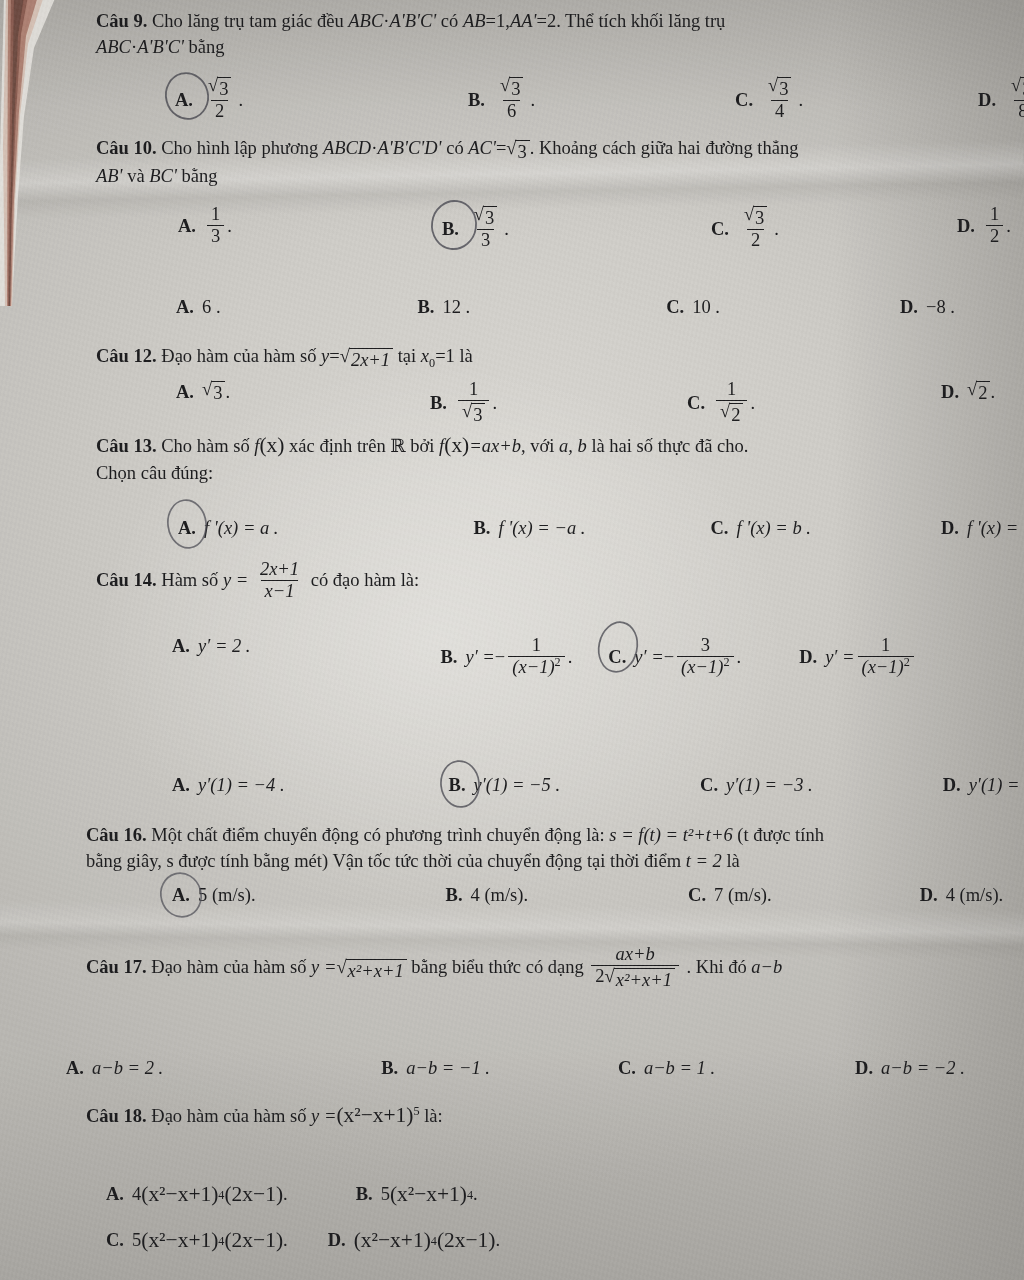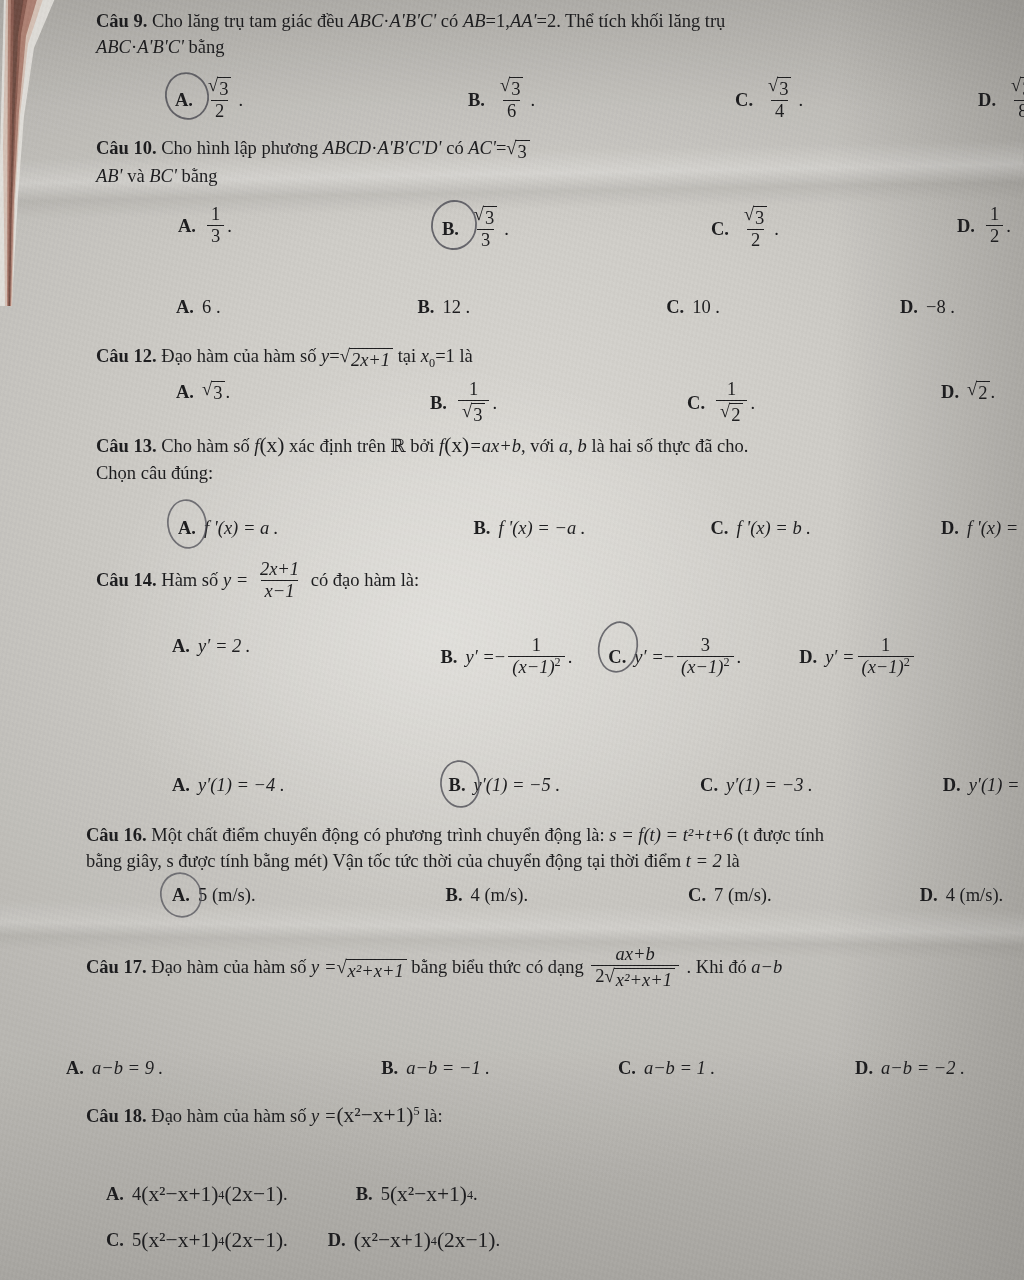--- a/index.html
+++ b/index.html
@@ -218,21 +218,21 @@
 
       </div>
     </div>
 
     <div class="q" style="top:135px">
       <div class="qtext">
         <span class="qnum">Câu 10.</span>
         <span>Cho hình lập phương </span><span class="mi">ABCD</span><span>·</span><span class="mi">A'B'C'D'</span><span> có </span><span class="mi">AC'</span><span>=</span><span class="rad">
             <span class="sign">√</span>
             <span class="body">3</span>
-          </span>
+          </span><span>. Khoảng cách giữa hai đường thẳng</span>
         <br>
         <span class="mi">AB'</span><span> và </span><span class="mi">BC'</span><span> bằng</span>
       </div>
     </div>
     <div class="opts" style="top:205px">
       <div class="opt" style="margin-left:178px">
         <span class="olab">A.</span>
         <span class="frac">
           <span class="num">1</span>
           <span class="den">3</span>
@@ -497,21 +497,21 @@
                 <span class="sign">√</span>
                 <span class="body mi">x²+x+1</span>
               </span></span>
         </span>
         <span>. Khi đó </span><span class="mi">a−b</span>
       </div>
     </div>
     <div class="opts" style="top:1058px">
       <div class="opt" style="margin-left:66px">
         <span class="olab">A.</span>
-        <span class="obody">a−b = 9 .</span>
+        <span class="obody">a−b = 2 .</span>
       </div>
       <div class="opt" style="margin-left:218px">
         <span class="olab">B.</span>
         <span class="obody">a−b = −1 .</span>
       </div>
       <div class="opt" style="margin-left:128px">
         <span class="olab">C.</span>
         <span class="obody">a−b = 1 .</span>
       </div>
       <div class="opt" style="margin-left:140px">

